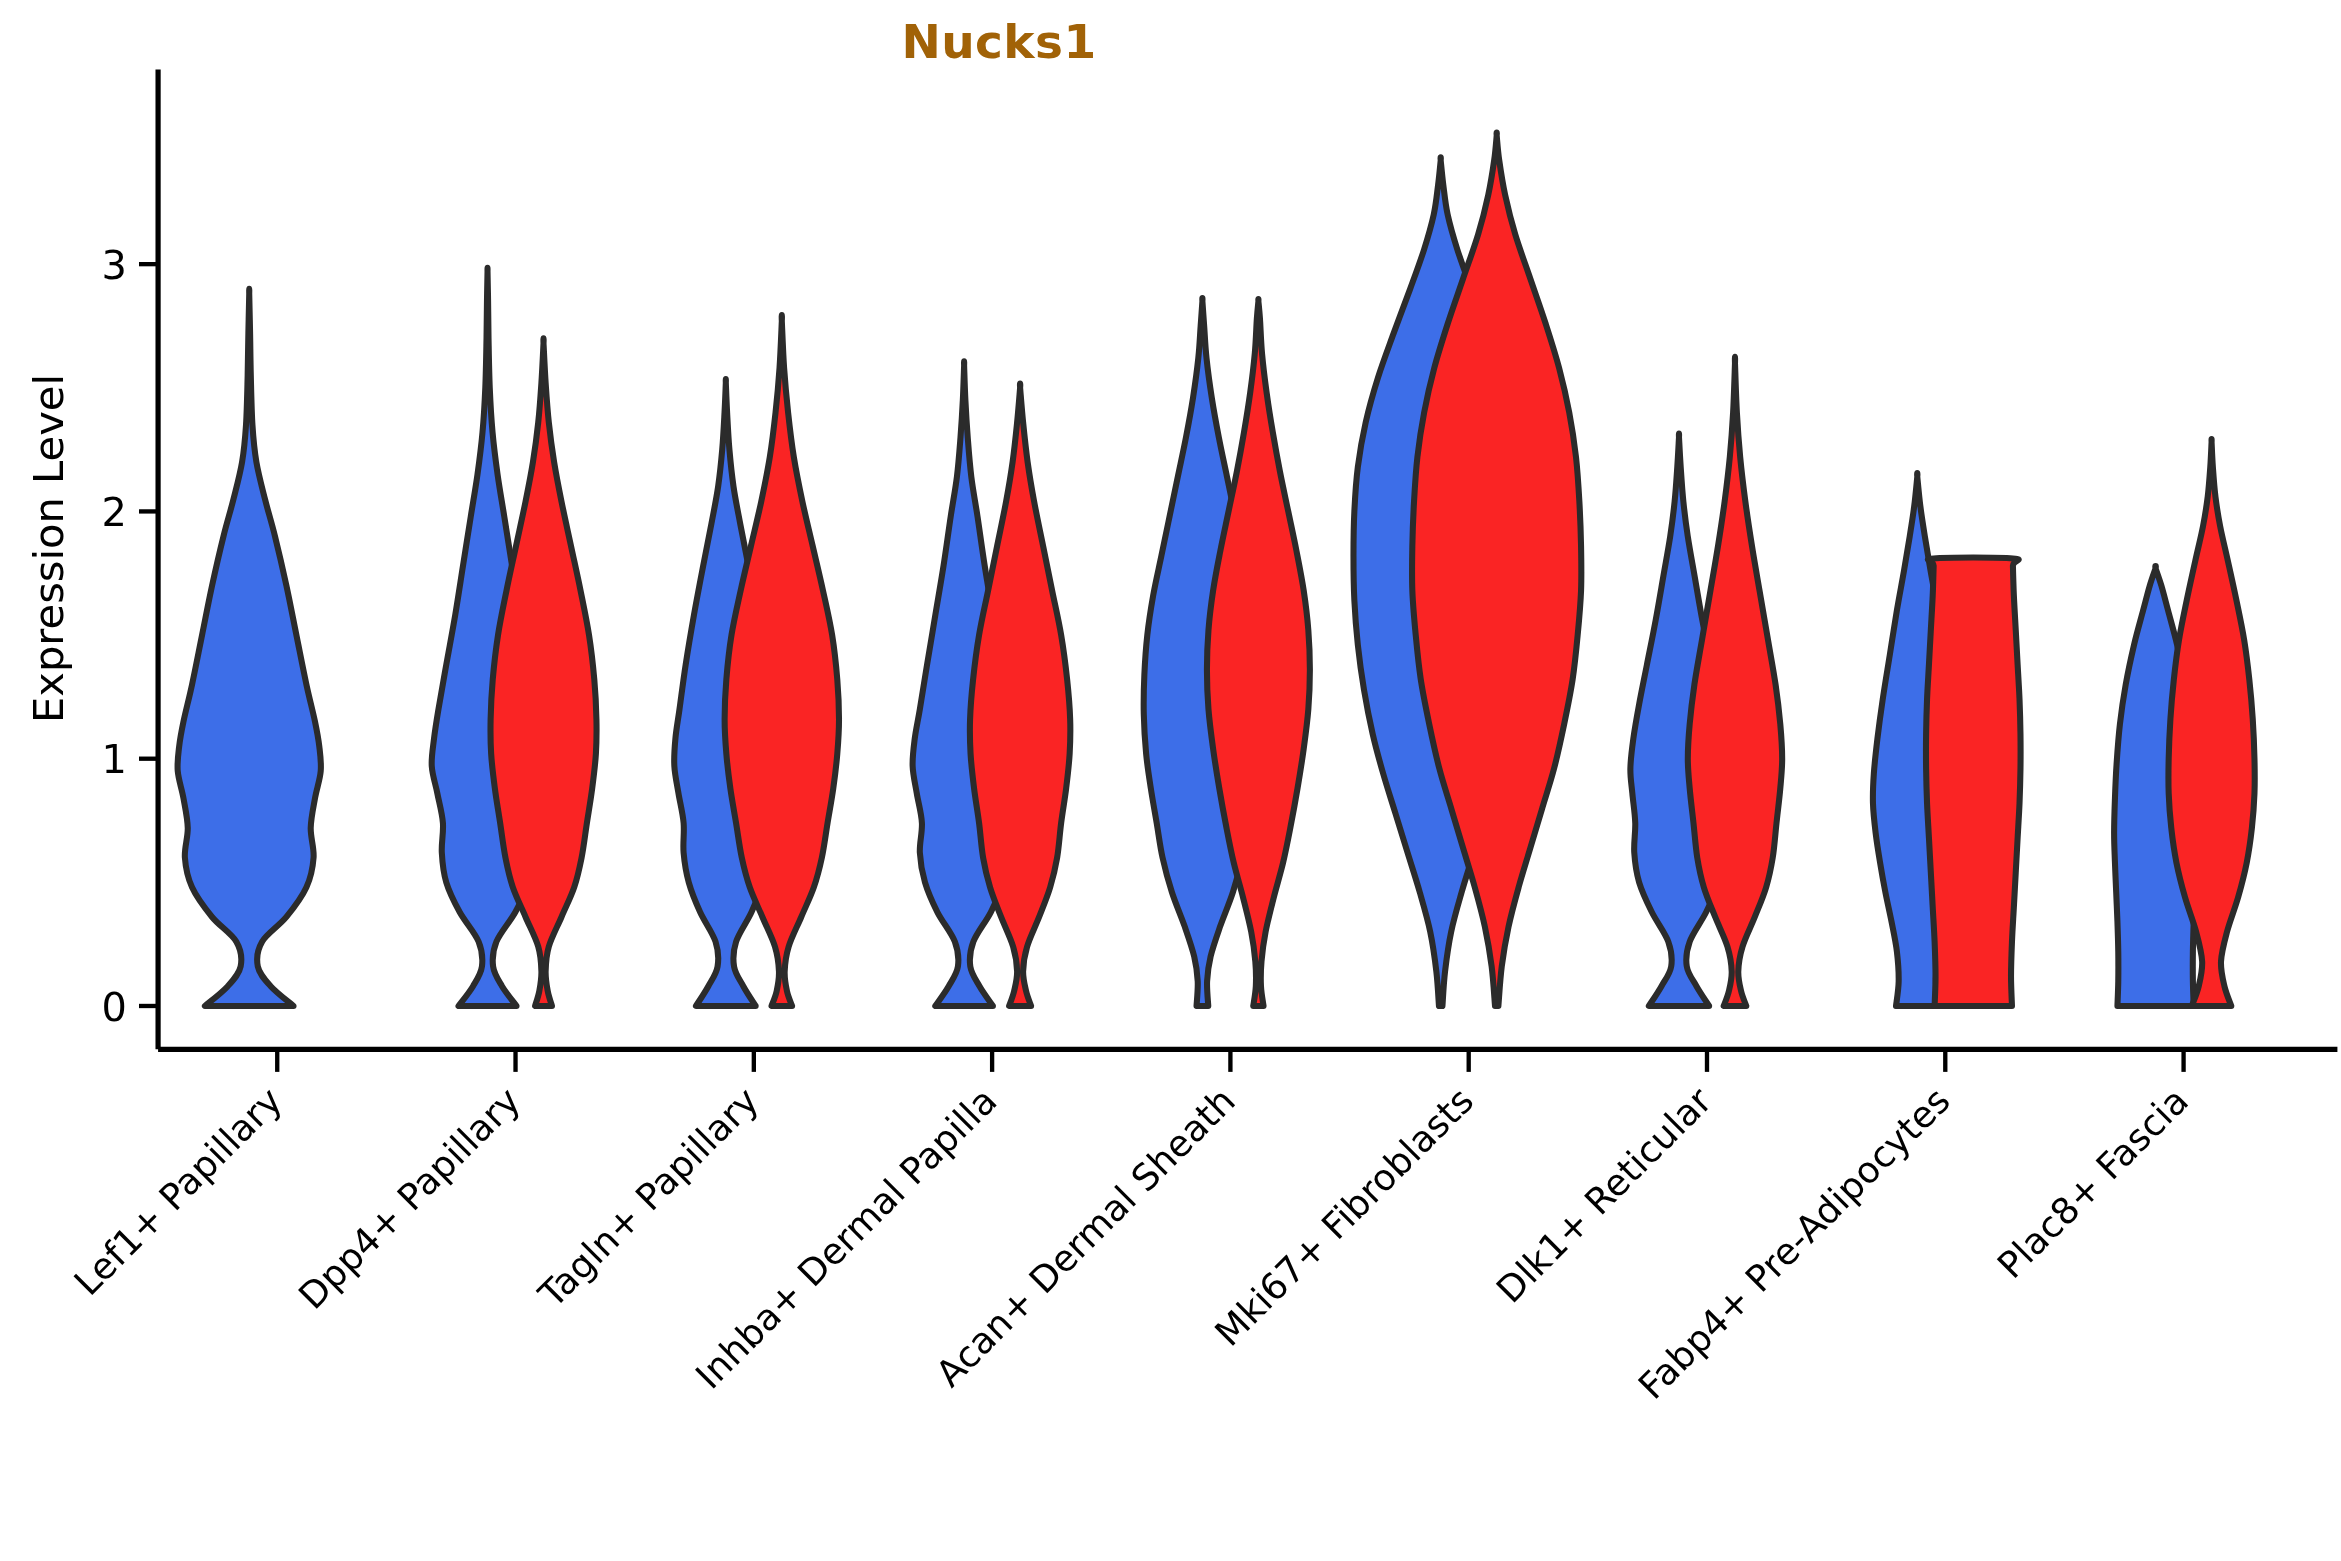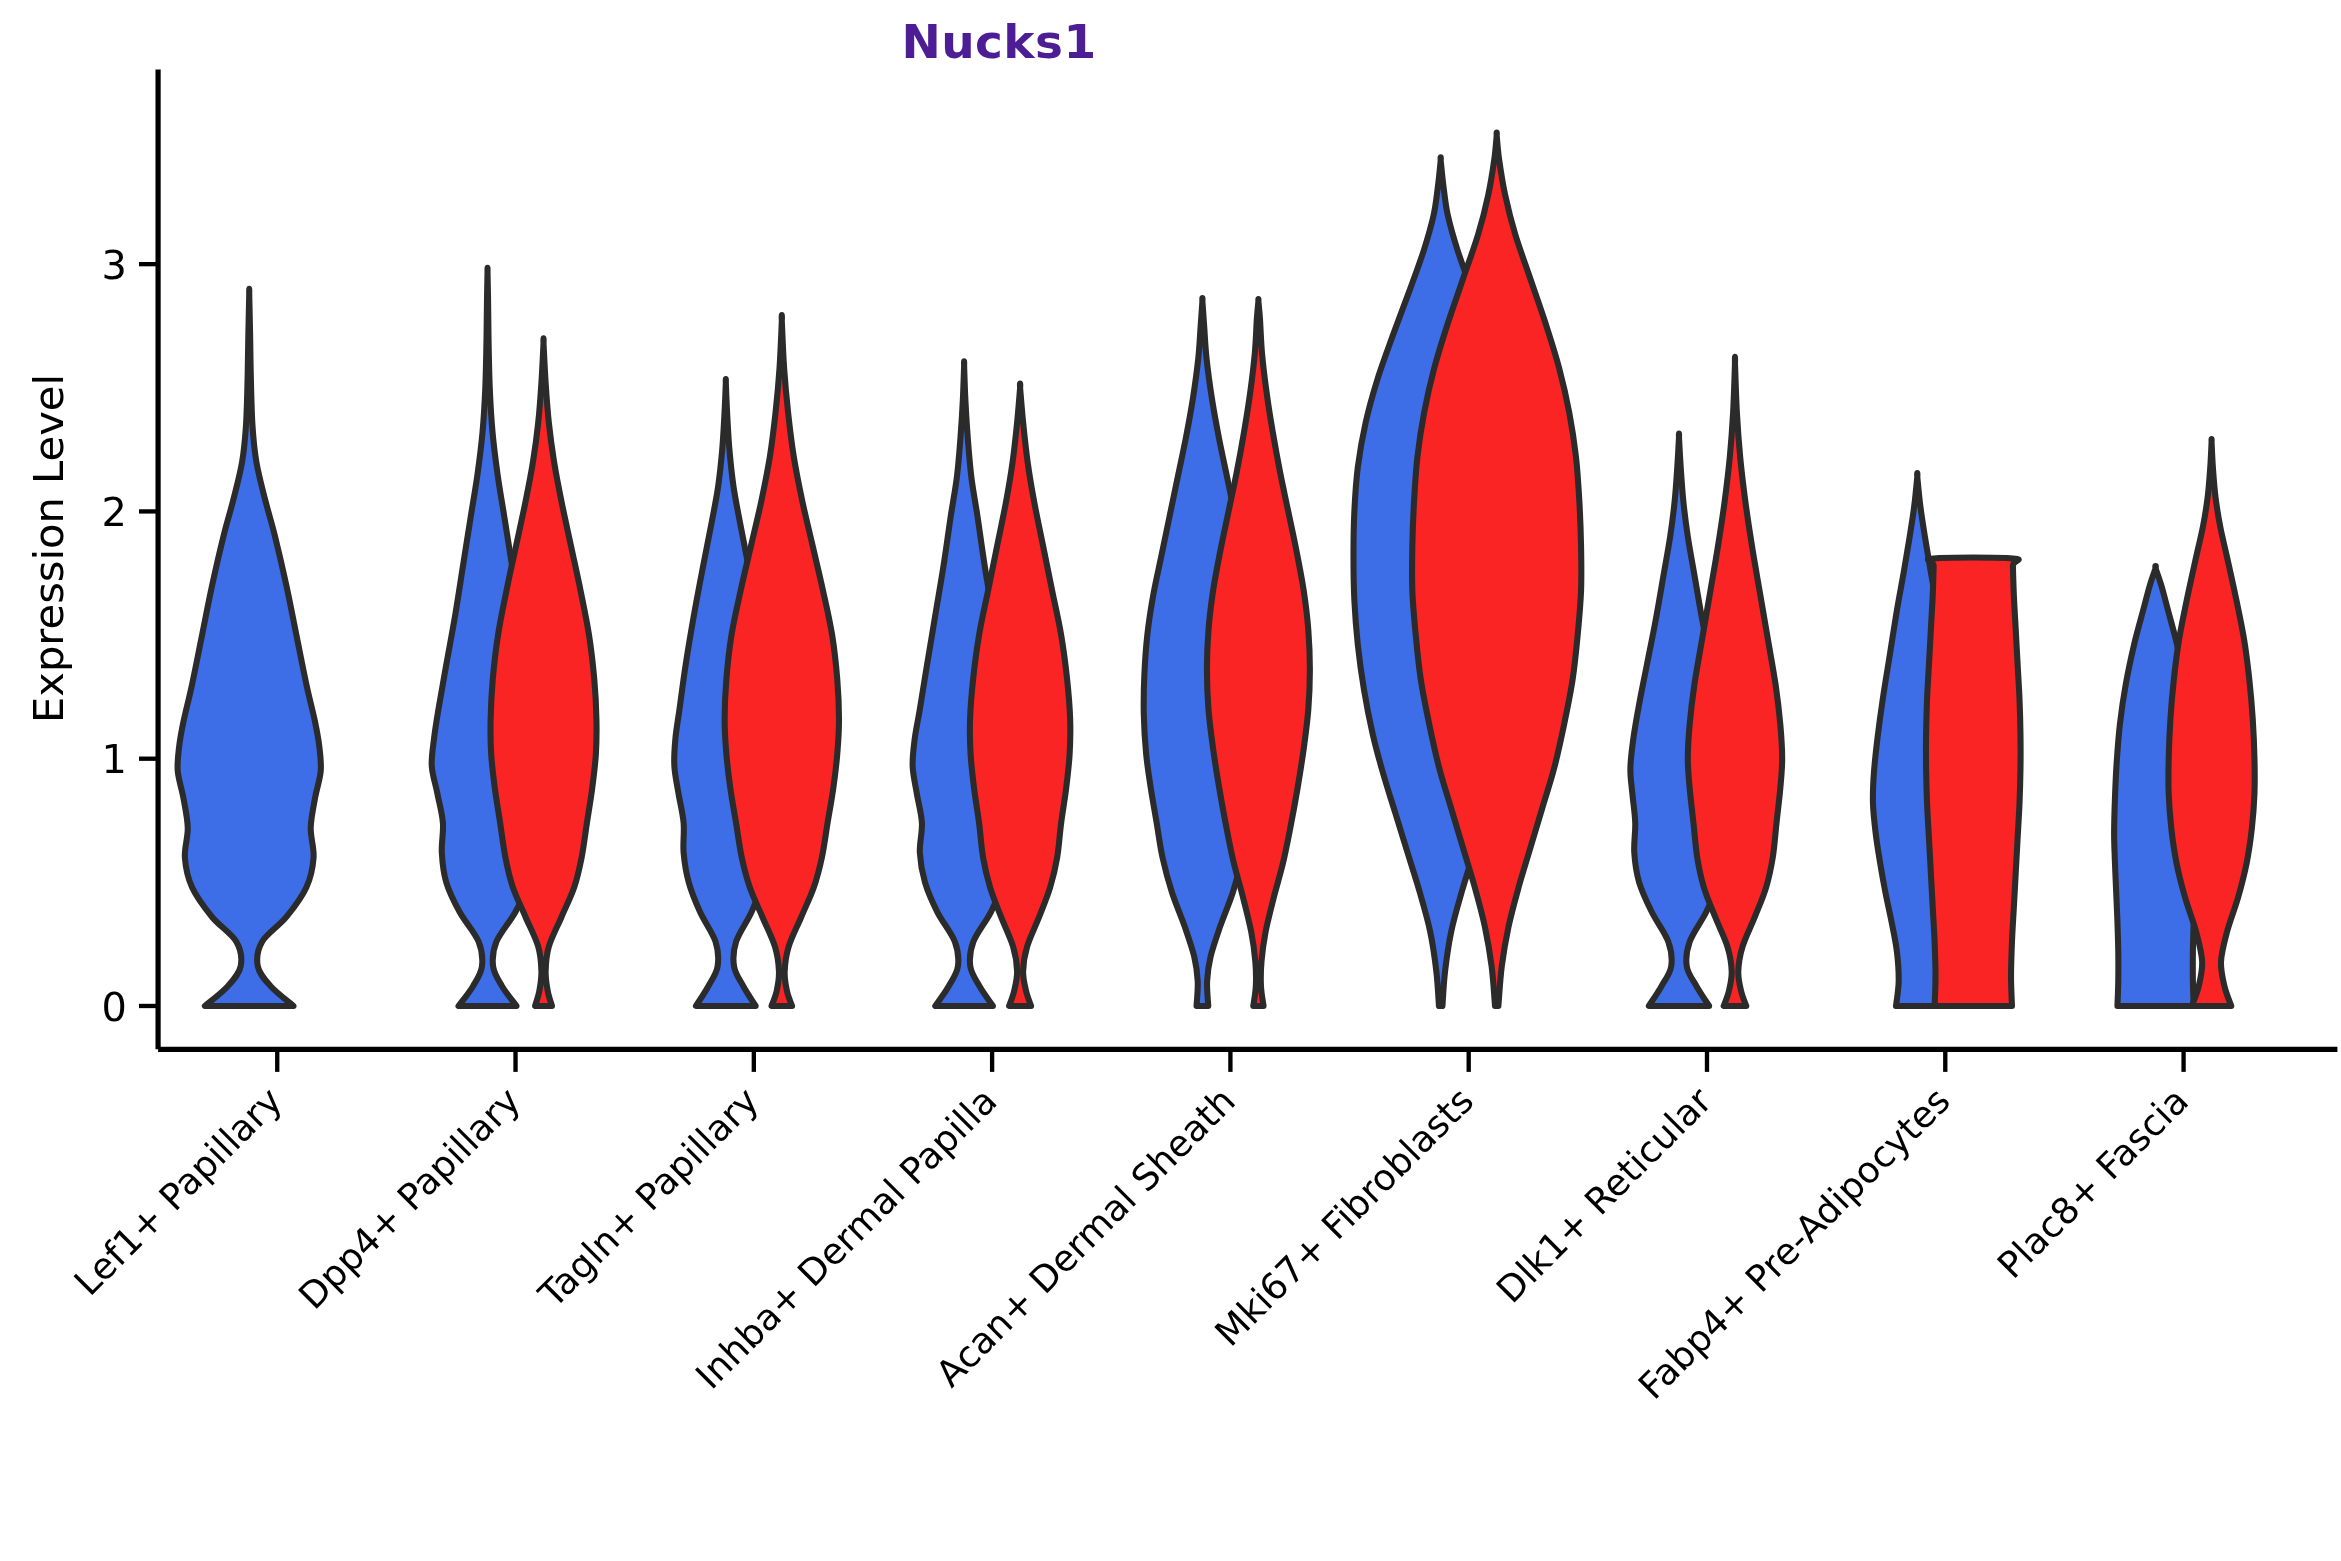--- a/index.html
+++ b/index.html
@@ -20,21 +20,21 @@
     background: #ffffff;
   }
   #chart-title {
     position: absolute;
     left: 0;
     top: 14px;
     width: 1998px;
     text-align: center;
     font-size: 47px;
     font-weight: bold;
-    color: #4c1d95;
+    color: #a16207;
     letter-spacing: 0.4px;
   }
   #plot-svg {
     position: absolute;
     left: 0;
     top: 0;
   }
   .tick-label {
     font-size: 46px;
     fill: #000000;

